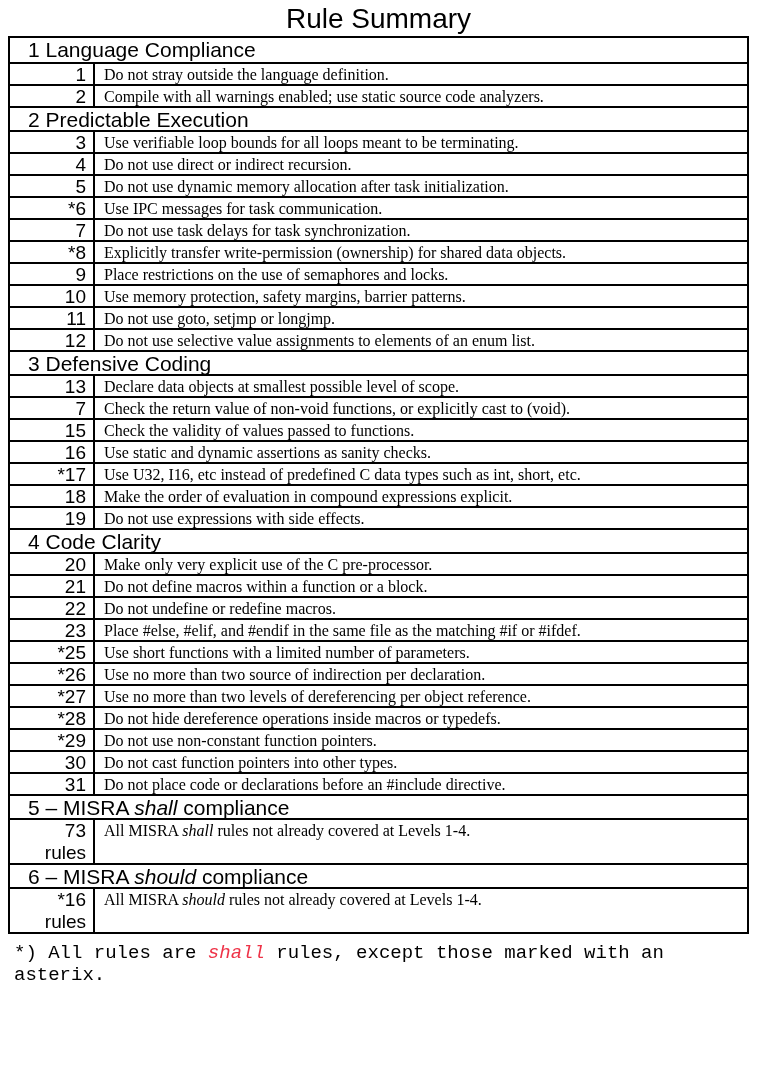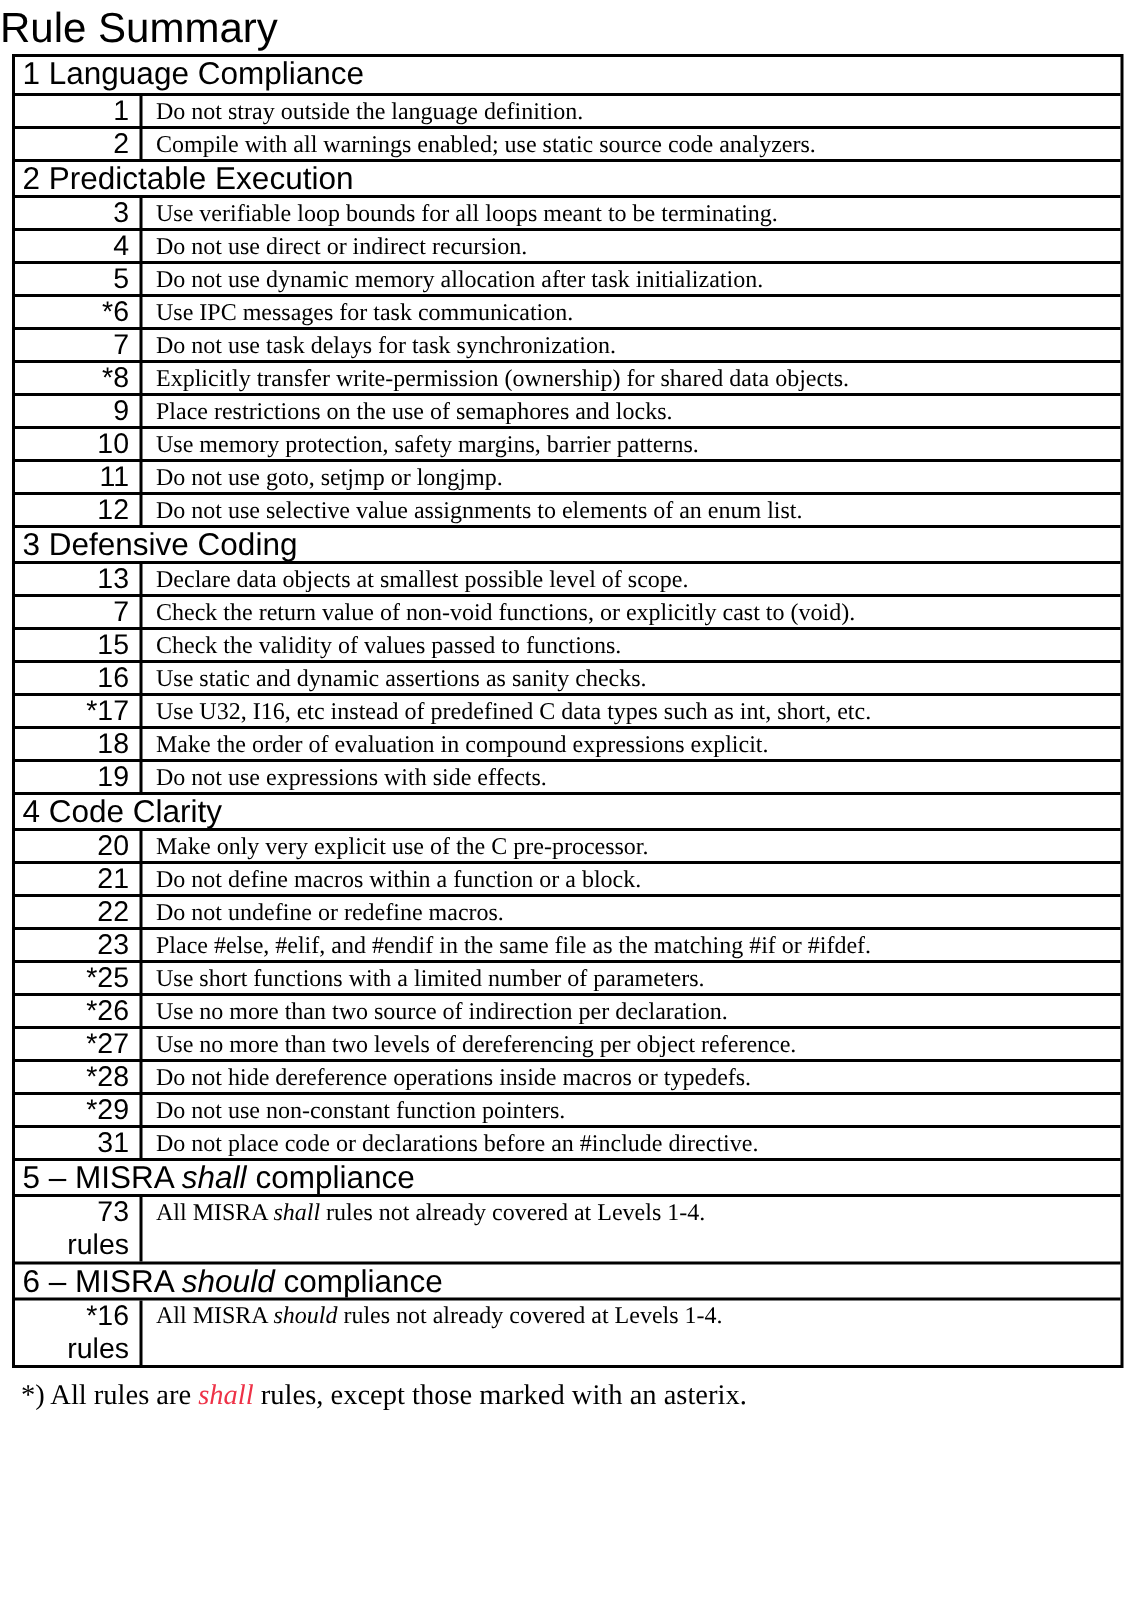--- a/index.html
+++ b/index.html
@@ -5,48 +5,48 @@
   :root { --ink:#000000; --red:#ee3247; --bg:#ffffff; }
   * { box-sizing: border-box; }
   html,body { margin:0; padding:0; background:var(--bg); }
   .page {
     position:relative; width:757px; height:1066px;
     background:var(--bg); color:var(--ink);
     font-family:"Liberation Serif", serif; overflow:hidden;
   }
   .title {
     margin:0; height:36px; line-height:34px; padding-top:2px;
-    font-weight:400; font-size:28px;
+    text-align:center; font-weight:400; font-size:28px;
     font-family:"Liberation Sans", sans-serif;
   }
   .rule-table {
     margin-left:8px; width:741px; border:2px solid var(--ink);
   }
   .row { border-top:2px solid var(--ink); }
   .row:first-child { border-top:none; }
   .header-row {
-    height:24px; line-height:23px; padding-left:5px;
+    height:24px; line-height:23px; padding-left:18px;
     font-family:"Liberation Sans", sans-serif; font-size:21px;
     white-space:nowrap; overflow:hidden;
   }
   .rule-row { display:flex; align-items:stretch; height:22px; line-height:22px; }
   .rule-row.tall { height:45px; }
   .num-cell {
     flex:0 0 85px; border-right:2px solid var(--ink);
     text-align:right; padding-right:7px;
     font-family:"Liberation Sans", sans-serif; font-size:19px;
     white-space:nowrap;
   }
   .text-cell {
     flex:1 1 auto; padding-left:9px; font-size:16px;
     white-space:nowrap; overflow:hidden;
   }
   .footnote {
     margin:8px 0 0 14px; font-size:19px; line-height:22px;
-    font-family:Liberation Serif, serif;
+    font-family:Liberation Mono, monospace;
   }
   .s-i { font-style:italic; }
   .s-ri { font-style:italic; color:var(--red); }
 </style>
 </head>
 <body>
 
 <div class="page">
   <h1 class="title">Rule Summary</h1>
   <div class="rule-table">
@@ -160,20 +160,24 @@
       </div>
       <div class="row rule-row">
         <div class="num-cell">*28</div>
         <div class="text-cell"><span>Do not hide dereference operations inside macros or typedefs.</span></div>
       </div>
       <div class="row rule-row">
         <div class="num-cell">*29</div>
         <div class="text-cell"><span>Do not use non-constant function pointers.</span></div>
       </div>
       <div class="row rule-row">
+        <div class="num-cell">30</div>
+        <div class="text-cell"><span>Do not cast function pointers into other types.</span></div>
+      </div>
+      <div class="row rule-row">
         <div class="num-cell">31</div>
         <div class="text-cell"><span>Do not place code or declarations before an #include directive.</span></div>
       </div>
       <div class="row header-row"><span>5 – MISRA </span><span class="s-i">shall</span><span> compliance</span></div>
       <div class="row rule-row tall">
         <div class="num-cell">73<br>rules</div>
         <div class="text-cell"><span>All MISRA </span><span class="s-i">shall</span><span> rules not already covered at Levels 1-4.</span></div>
       </div>
       <div class="row header-row"><span>6 – MISRA </span><span class="s-i">should</span><span> compliance</span></div>
       <div class="row rule-row tall">

